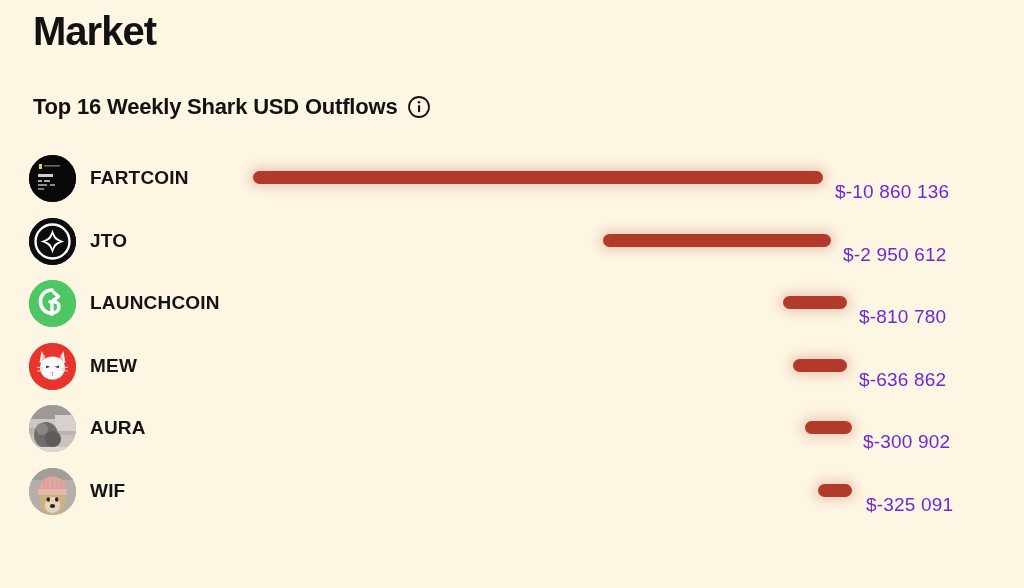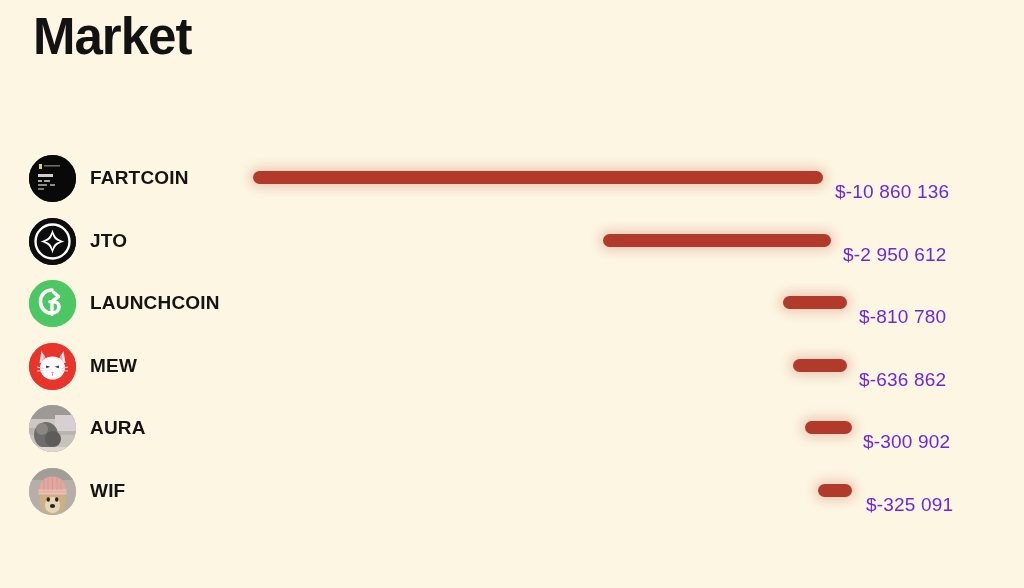--- a/index.html
+++ b/index.html
@@ -8,21 +8,21 @@
     background:#FDF6E3;
     font-family:"Liberation Sans","DejaVu Sans",sans-serif;
     color:#141414;
     overflow:hidden;
     position:relative;
   }
   .page{position:relative;width:1024px;height:588px;}
 
   .page-title{
     position:absolute;left:33px;top:8px;
-    font-size:51px;font-weight:bold;letter-spacing:-1px;
+    font-size:40px;font-weight:bold;letter-spacing:-1px;
     color:#121212;line-height:1.15;
   }
 
   .subtitle-row{
     position:absolute;left:33px;top:94px;
     display:flex;align-items:center;gap:10px;
   }
   .subtitle{
     font-size:22px;font-weight:bold;color:#121212;letter-spacing:-0.2px;
   }
@@ -61,20 +61,30 @@
     letter-spacing:0.2px;
   }
 </style>
 </head>
 <body>
 
 <div class="page">
 
   <div class="page-title">Market</div>
 
+  <div class="subtitle-row">
+    <div class="subtitle">Top 16 Weekly Shark USD Outflows</div>
+    <span class="info-icon">
+      <svg width="24" height="24" viewBox="0 0 24 24">
+        <circle cx="12" cy="12" r="10" fill="none" stroke="#141414" stroke-width="1.8"></circle>
+        <circle cx="12" cy="7.2" r="1.25" fill="#141414"></circle>
+        <rect x="11" y="10" width="2.1" height="7.2" rx="1" fill="#141414"></rect>
+      </svg>
+    </span>
+  </div>
 
   <div class="chart">
 
     <div class="row">
       <div class="coin-icon" style="background:#080808;">
         <svg width="47" height="47" viewBox="0 0 47 47">
           <rect width="47" height="47" fill="#090909"></rect>
           <rect x="10" y="9" width="3" height="5" fill="#E8D44A"></rect>
           <rect x="15" y="10" width="16" height="1.6" fill="#6b6b66"></rect>
           <rect x="9" y="19" width="15" height="3" fill="#cfcfc8"></rect>

